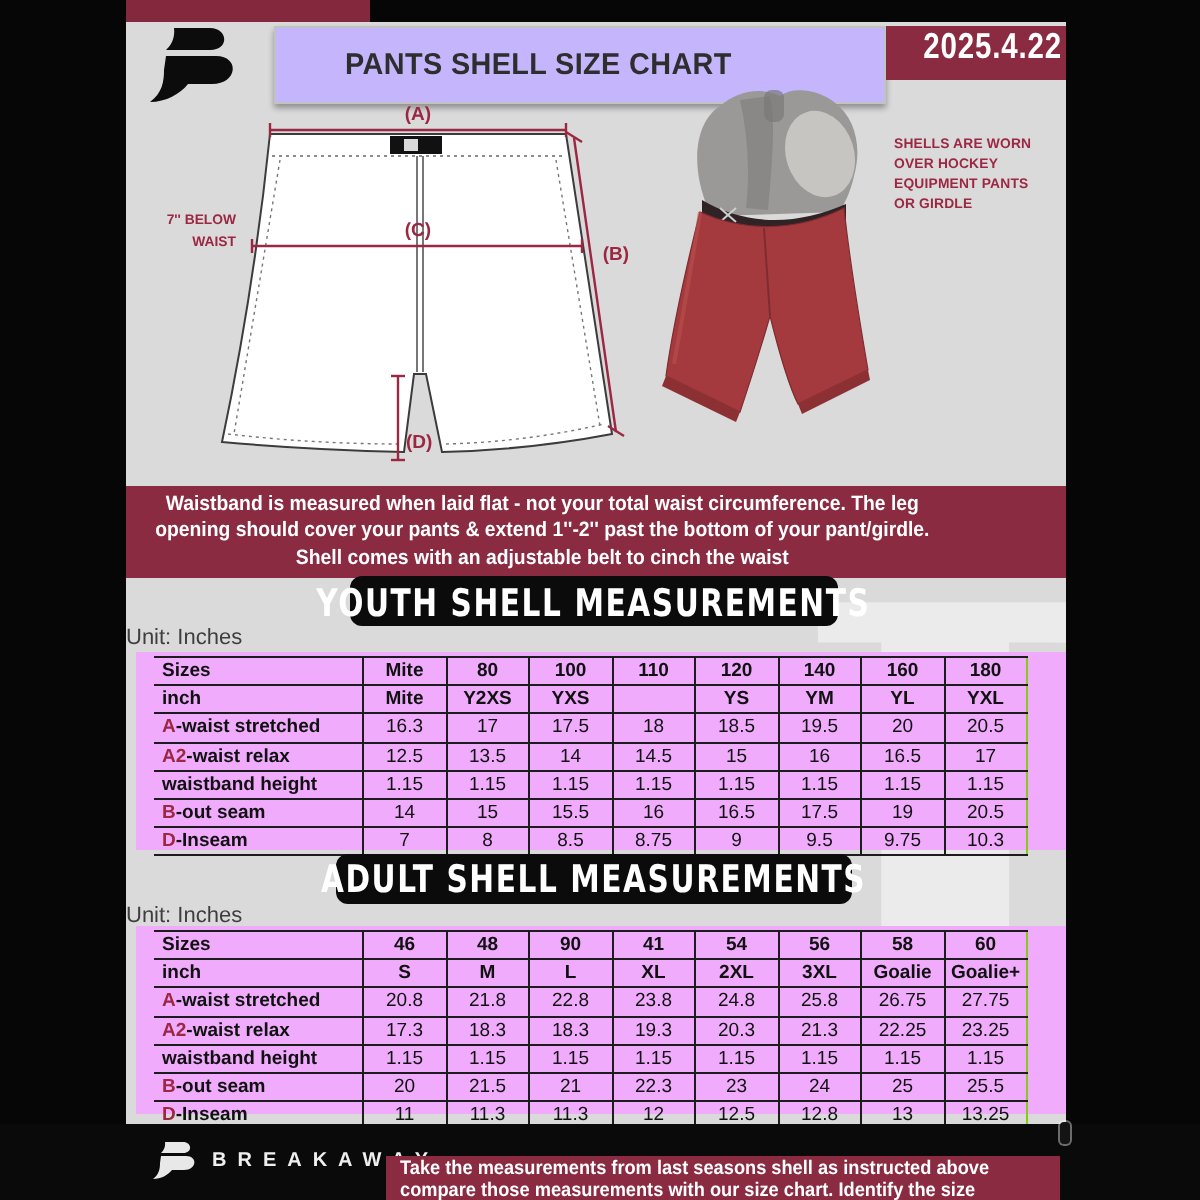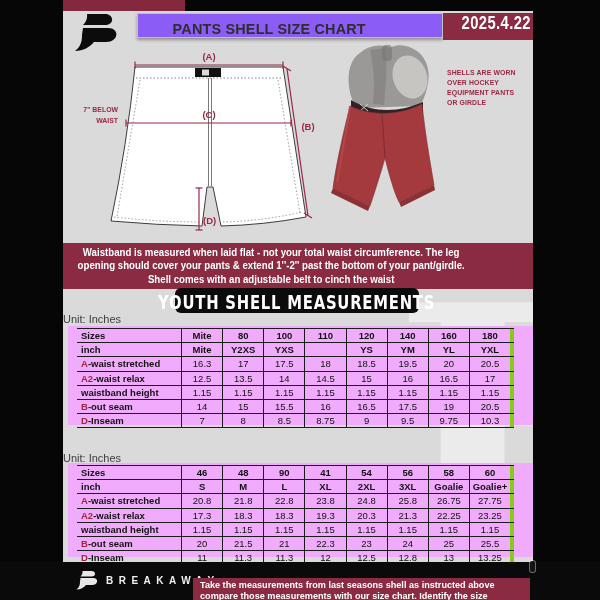--- a/index.html
+++ b/index.html
@@ -3,23 +3,23 @@
 <meta charset="utf-8">
 <style>
   html,body{margin:0;padding:0;background:#000;}
   #canvas{position:relative;width:600px;height:600px;background:#060606;overflow:hidden;
           font-family:"Liberation Sans",sans-serif;}
   .page{position:absolute;left:63px;top:11px;width:470px;height:551px;background:#dadada;overflow:hidden;}
   .top-strip{position:absolute;left:63px;top:0;width:122px;height:11px;background:#84293d;}
   .watermark{position:absolute;left:330px;top:250px;font-size:340px;line-height:1;font-weight:bold;
              color:rgba(255,255,255,0.45);font-family:"DejaVu Serif",serif;pointer-events:none;}
   .logo{position:absolute;left:9px;top:1px;}
-  .title-box{position:absolute;left:74px;top:2px;width:306px;height:25px;background:#8b5cf6;
+  .title-box{position:absolute;left:74px;top:2px;width:306px;height:39px;background:#c4b5fd;
              border:1px solid #c2c2c2;box-shadow:0 2px 3px rgba(0,0,0,.35);box-sizing:border-box;
-             display:flex;align-items:flex-end;}
+             display:flex;align-items:center;}
   .title-box span{padding-left:36px;font-size:15px;font-weight:bold;color:#2e2e2e;
                   letter-spacing:.2px;transform:scaleX(.96);transform-origin:left center;white-space:nowrap;}
   .date-box{position:absolute;left:380px;top:2px;width:106px;height:27px;background:#8a2b42;
             display:flex;align-items:flex-start;justify-content:center;}
   .date-box span{color:#fff;font-weight:bold;font-size:18px;letter-spacing:.5px;
                  transform:scaleX(.82);white-space:nowrap;}
   .diagram{position:absolute;left:20px;top:38px;}
   .side-note{position:absolute;left:384px;top:57px;width:86px;font-size:6.9px;font-weight:bold;
              line-height:10px;color:#9b2743;white-space:pre-line;letter-spacing:.1px;}
   .photo{position:absolute;left:267px;top:31px;}
@@ -38,21 +38,21 @@
   .unit-adult{top:441px;}
   .panel{position:absolute;left:5px;width:513px;background:#f0abfc;}
   .panel-youth{top:315px;height:99px;}
   .panel-adult{top:452px;height:94px;}
   .grid{margin:2px 0 0 9px;width:437px;}
   .trow{display:flex;height:13.2px;line-height:13.2px;border-bottom:1px solid #1c1c1c;font-size:9.5px;color:#111;}
   .trow:first-child{border-top:1px solid #1c1c1c;}
   .tlabel{width:104px;padding-left:4px;font-weight:bold;box-sizing:border-box;white-space:nowrap;}
   .tlabel .pfx{color:#9b2743;}
   .tcell{flex:1;text-align:center;border-left:1px solid #1c1c1c;box-sizing:border-box;}
-  .tcell:last-child{border-right:4px solid #84cc16;}
+  .tcell:last-child{border-right:1px solid #84cc16;}
   .hdr{font-weight:bold;}
   .footer{position:absolute;left:0;top:562px;width:600px;height:38px;background:#0a0a0a;}
   .footer-logo{position:absolute;left:75px;top:7px;}
   .footer-brand{position:absolute;left:106px;top:13px;color:#efefef;font-size:10px;font-weight:bold;
                 letter-spacing:5.5px;white-space:nowrap;}
   .footer-note{position:absolute;left:193px;top:16px;width:337px;height:35px;background:#8a2b42;
                box-sizing:border-box;padding:2px 7px;}
   .footer-note span{display:inline-block;color:#fff;font-weight:bold;font-size:9.8px;line-height:10.6px;
                     white-space:pre-line;transform:scaleX(.93);transform-origin:left top;}
   .cursor{position:absolute;left:530px;top:561px;width:5px;height:11px;background:#141414;
@@ -239,20 +239,23 @@
             <div class="tcell">8.5</div>
             <div class="tcell">8.75</div>
             <div class="tcell">9</div>
             <div class="tcell">9.5</div>
             <div class="tcell">9.75</div>
             <div class="tcell">10.3</div>
           </div>
         </div>
     </div>
 
+    <div class="sec-head adult-head">
+      <span>ADULT SHELL MEASUREMENTS</span>
+    </div>
     <div class="unit unit-adult">Unit: Inches</div>
     <div class="panel panel-adult">
       <div class="grid">
           <div class="trow hdr">
             <div class="tlabel">Sizes</div>
             <div class="tcell">46</div>
             <div class="tcell">48</div>
             <div class="tcell">90</div>
             <div class="tcell">41</div>
             <div class="tcell">54</div>

